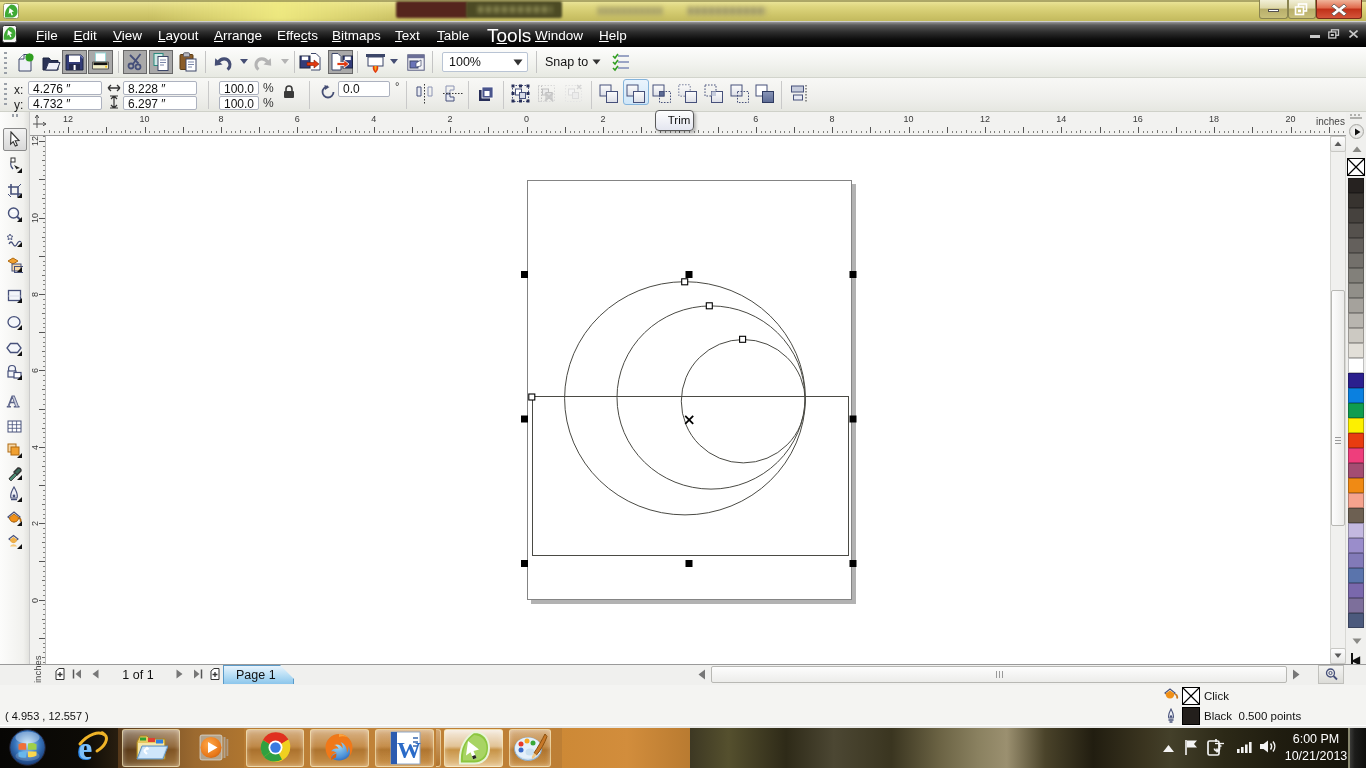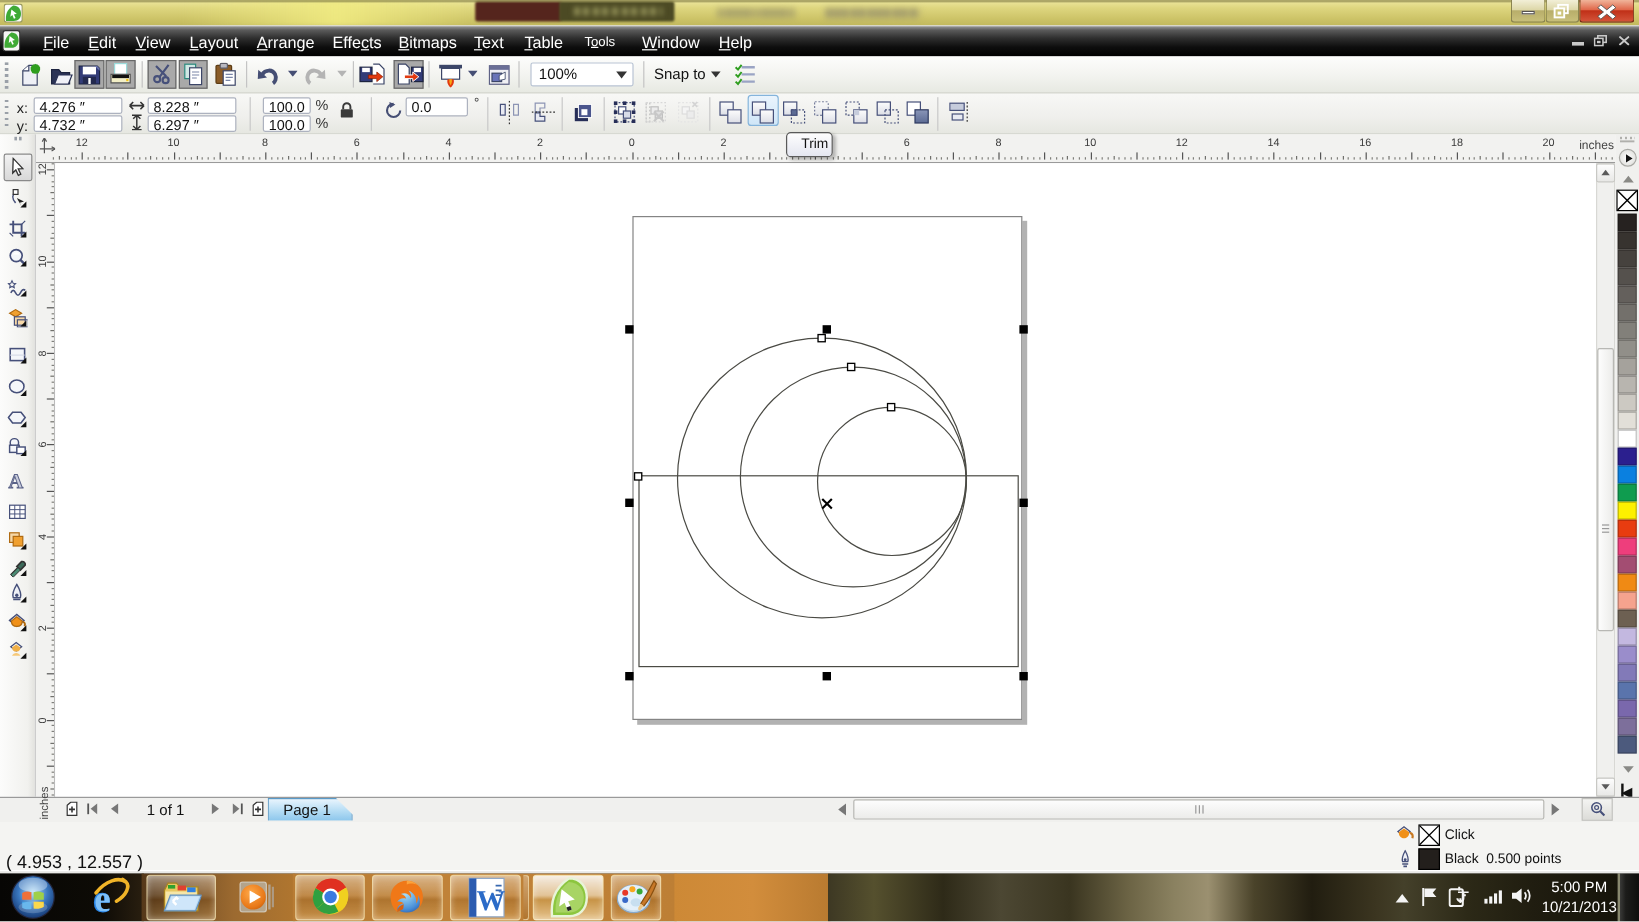--- a/index.html
+++ b/index.html
@@ -43,21 +43,21 @@
     </svg>
     <div style="left:36px;top:28px;height:16px;font-size:13.5px;color:#fff;line-height:15px;white-space:nowrap;"><u>F</u>ile</div>
     <div style="left:73.5px;top:28px;height:16px;font-size:13.5px;color:#fff;line-height:15px;white-space:nowrap;"><u>E</u>dit</div>
     <div style="left:113px;top:28px;height:16px;font-size:13.5px;color:#fff;line-height:15px;white-space:nowrap;"><u>V</u>iew</div>
     <div style="left:158px;top:28px;height:16px;font-size:13.5px;color:#fff;line-height:15px;white-space:nowrap;"><u>L</u>ayout</div>
     <div style="left:214px;top:28px;height:16px;font-size:13.5px;color:#fff;line-height:15px;white-space:nowrap;"><u>A</u>rrange</div>
     <div style="left:277px;top:28px;height:16px;font-size:13.5px;color:#fff;line-height:15px;white-space:nowrap;">Effe<u>c</u>ts</div>
     <div style="left:332px;top:28px;height:16px;font-size:13.5px;color:#fff;line-height:15px;white-space:nowrap;"><u>B</u>itmaps</div>
     <div style="left:395px;top:28px;height:16px;font-size:13.5px;color:#fff;line-height:15px;white-space:nowrap;"><u>T</u>ext</div>
     <div style="left:437px;top:28px;height:16px;font-size:13.5px;color:#fff;line-height:15px;white-space:nowrap;"><u>T</u>able</div>
-    <div style="left:487px;top:28px;height:16px;font-size:11px;color:#fff;line-height:15px;white-space:nowrap;">T<u>o</u>ols</div>
+    <div style="left:487px;top:28px;height:16px;font-size:19px;color:#fff;line-height:15px;white-space:nowrap;">T<u>o</u>ols</div>
     <div style="left:535px;top:28px;height:16px;font-size:13.5px;color:#fff;line-height:15px;white-space:nowrap;"><u>W</u>indow</div>
     <div style="left:599px;top:28px;height:16px;font-size:13.5px;color:#fff;line-height:15px;white-space:nowrap;"><u>H</u>elp</div>
     <div style="left:1310px;top:35px;width:10px;height:2.5px;background:#c9c9c9;"></div>
     <svg style="left:1328px;top:29px" width="12" height="10" viewBox="0 0 12 10">
       <rect x="3.5" y="0.8" width="7" height="5.5" fill="none" stroke="#c9c9c9" stroke-width="1.3"></rect>
       <rect x="0.8" y="3" width="7" height="6" fill="#141414" stroke="#c9c9c9" stroke-width="1.3"></rect>
       <rect x="2.8" y="5" width="3" height="2" fill="#c9c9c9"></rect>
     </svg>
     <svg style="left:1349px;top:30px" width="9" height="8" viewBox="0 0 9 8">
       <path d="M0.5 0.5 L8.5 7.5 M8.5 0.5 L0.5 7.5" stroke="#c9c9c9" stroke-width="1.6"></path>
@@ -922,21 +922,21 @@
       <path d="M1 0.5 L7.5 5.5 L1 10.5 Z" fill="#777"></path>
     </svg>
     <div style="left:1318px;top:665px;width:26px;height:19px;background:linear-gradient(#f4f4f2,#dcdcd8);border:1px solid #c0c0bc;"></div>
     <svg style="left:1325px;top:668px" width="13" height="13" viewBox="0 0 13 13">
       <circle cx="5.5" cy="5" r="4" fill="none" stroke="#46507a" stroke-width="1.3"></circle>
       <circle cx="5.5" cy="5" r="1.6" fill="none" stroke="#46507a"></circle>
       <path d="M8.5 8 L12 11.5" stroke="#46507a" stroke-width="1.8"></path>
     </svg>
     <div style="left:0px;top:685px;width:1366px;height:20px;background:#f4f4f2;"></div>
     <div style="left:0px;top:705px;width:1366px;height:21px;background:#f4f4f2;border-bottom:1px solid #fff;"></div>
-    <div style="left:5px;top:710px;width:120px;height:14px;font-size:15px;color:#111;">( 4.953 , 12.557 )</div>
+    <div style="left:5px;top:710px;width:120px;height:14px;font-size:11px;color:#111;">( 4.953 , 12.557 )</div>
     <svg style="left:1162px;top:688px" width="17" height="15" viewBox="0 0 17 15">
       <path d="M3 5 L8 1 L13 5 L8 9 Z" fill="none" stroke="#46507a" stroke-width="1.1"></path>
       <path d="M3.6 5.5 C3.6 8.5 5.3 10.5 8 10.5 C10.7 10.5 12.4 8.5 12.4 5.5 L8 2.5 Z" fill="#f09018"></path>
       <path d="M13 6 q3 1.2 2 4.5" fill="none" stroke="#c87820" stroke-width="1.8"></path>
     </svg>
     <div style="left:1182px;top:687px;width:18px;height:18px;background:#fff;border:1px solid #000;"></div>
     <svg style="left:1182px;top:687px" width="18" height="18" viewBox="0 0 18 18">
       <path d="M1 1 L17 17 M17 1 L1 17" stroke="#000" stroke-width="1.1"></path>
     </svg>
     <div style="left:1204px;top:690px;width:40px;height:14px;font-size:11.5px;color:#111;">Click</div>
@@ -1076,14 +1076,14 @@
     <svg style="left:1236px;top:740px" width="18" height="14" viewBox="0 0 18 14">
       <rect x="1" y="9" width="2.6" height="4" fill="#f4f4f4"></rect>
       <rect x="5" y="7" width="2.6" height="6" fill="#f4f4f4"></rect>
       <rect x="9" y="4.5" width="2.6" height="8.5" fill="#f4f4f4"></rect>
       <rect x="13" y="2" width="2.6" height="11" fill="#f4f4f4"></rect>
     </svg>
     <svg style="left:1259px;top:739px" width="18" height="15" viewBox="0 0 18 15">
       <path d="M1 5 h3.5 L9 1.5 L9 13.5 L4.5 10 L1 10 Z" fill="#f4f4f4"></path>
       <path d="M11.5 4.5 a5 5 0 0 1 0 6 M14 2.5 a8 8 0 0 1 0 10" fill="none" stroke="#f4f4f4" stroke-width="1.5"></path>
     </svg>
-    <div style="left:1284px;top:732px;width:64px;height:14px;font-size:12.5px;color:#fff;text-align:center;">5:00 PM</div>
+    <div style="left:1284px;top:732px;width:64px;height:14px;font-size:12.5px;color:#fff;text-align:center;">6:00 PM</div>
     <div style="left:1280px;top:749px;width:72px;height:14px;font-size:12.5px;color:#fff;text-align:center;">10/21/2013</div>
   </div>
 </body></html>

